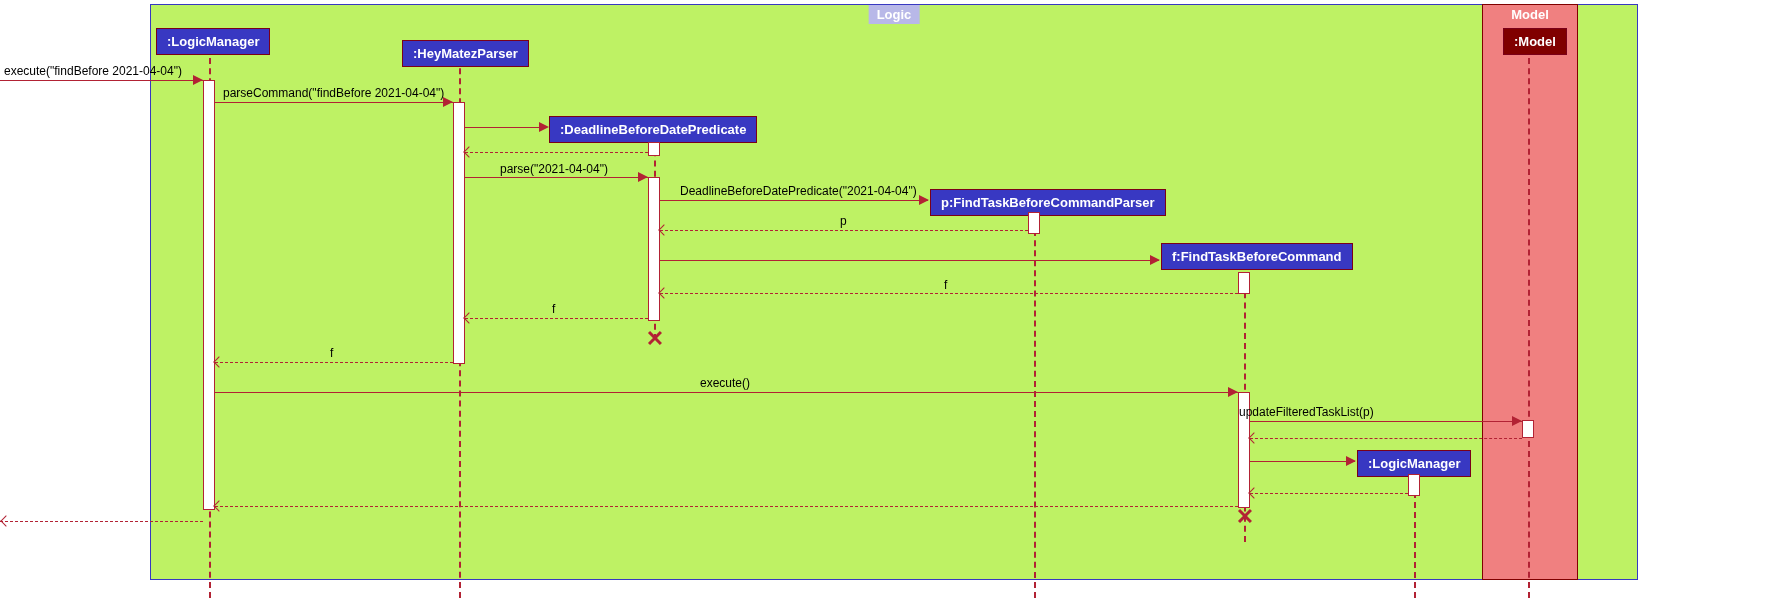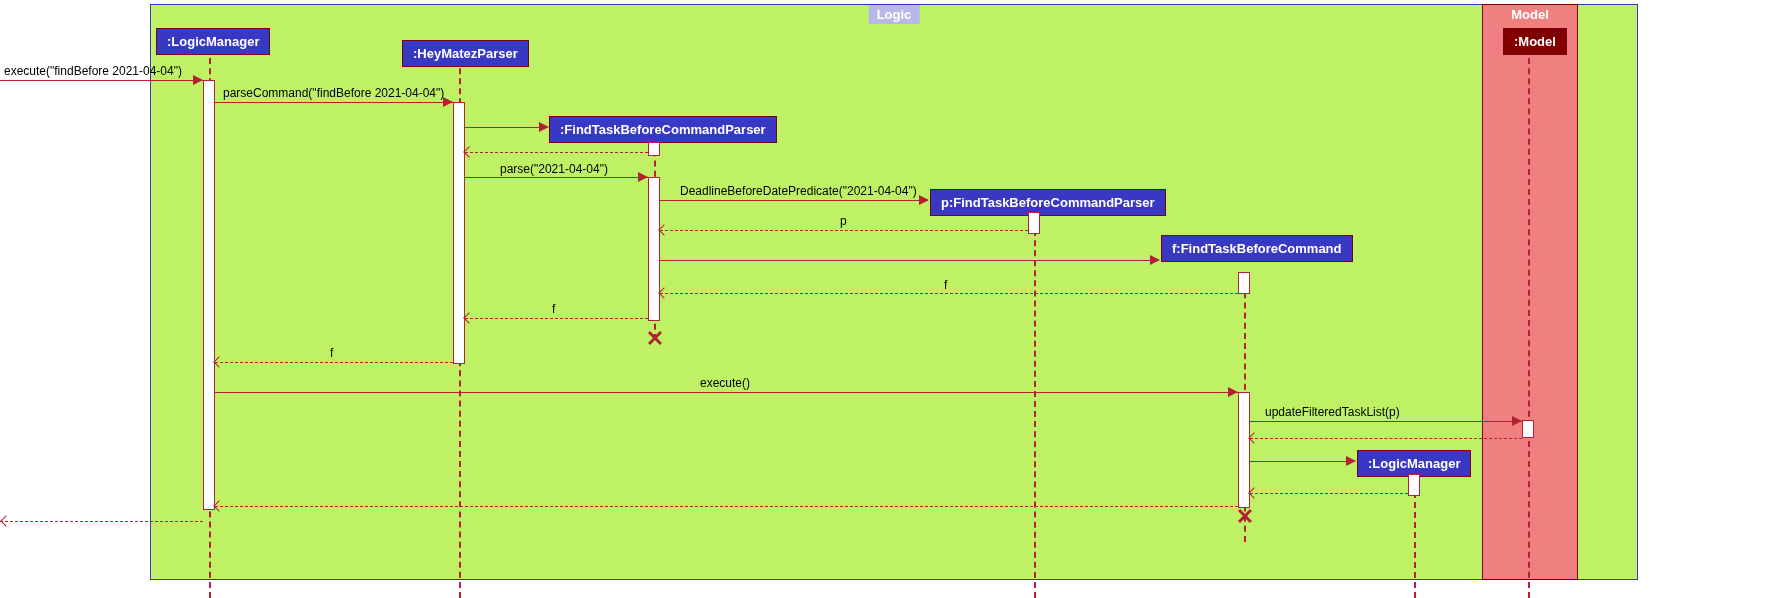--- a/index.html
+++ b/index.html
@@ -107,23 +107,23 @@
 <div class="lifeline" style="left:209px; top:48px; height:550px;"></div>
 <div class="lifeline" style="left:459px; top:48px; height:550px;"></div>
 <div class="lifeline" style="left:654px; top:140px; height:200px;"></div>
 <div class="lifeline" style="left:1034px; top:210px; height:388px;"></div>
 <div class="lifeline" style="left:1244px; top:272px; height:270px;"></div>
 <div class="lifeline" style="left:1414px; top:472px; height:126px;"></div>
 <div class="lifeline" style="left:1528px; top:48px; height:550px;"></div>
 
 <div class="participant" style="left:156px; top:28px;">:LogicManager</div>
 <div class="participant" style="left:402px; top:28px;margin-top:12px;">:HeyMatezParser</div>
-<div class="participant" style="left:549px; top:116px;">:FindTaskBeforeCommandParser</div>
+<div class="participant" style="left:549px; top:116px;">:DeadlineBeforeDatePredicate</div>
 <div class="participant" style="left:930px; top:189px;">p:FindTaskBeforeCommandParser</div>
-<div class="participant" style="left:1161px; top:235px;text-align:right;">f:FindTaskBeforeCommand</div>
+<div class="participant" style="left:1161px; top:243px;text-align:right;">f:FindTaskBeforeCommand</div>
 <div class="participant" style="left:1357px; top:450px;">:LogicManager</div>
 <div class="participant" style="left:1503px; top:28px; background:#800000;">:Model</div>
 
 <div class="activation" style="left:203px; top:80px; height:430px;"></div>
 <div class="activation" style="left:453px; top:102px; height:262px;"></div>
 <div class="activation" style="left:648px; top:142px; height:14px;"></div>
 <div class="activation" style="left:648px; top:177px; height:144px;"></div>
 <div class="activation" style="left:1028px; top:212px; height:22px;"></div>
 <div class="activation" style="left:1238px; top:272px; height:22px;"></div>
 <div class="activation" style="left:1238px; top:392px; height:116px;"></div>
@@ -170,21 +170,21 @@
 <div class="destroy" style="left:655px; top:339px;">✕</div>
 
 <div class="msg" style="left:330px; top:346px;">f</div>
 <div class="arrow-line dashed" style="left:215px; top:362px; width:238px;"></div>
 <div class="arrow-head-l open" style="left:215px; top:358px;"></div>
 
 <div class="msg" style="left:700px; top:376px;">execute()</div>
 <div class="arrow-line" style="left:215px; top:392px; width:1023px;"></div>
 <div class="arrow-head-r" style="left:1228px; top:387px;"></div>
 
-<div class="msg" style="left:1265px; top:405px;">updateFilteredTaskList(p)</div>
+<div class="msg" style="left:1239px; top:405px;">updateFilteredTaskList(p)</div>
 <div class="arrow-line" style="left:1250px; top:421px; width:272px;"></div>
 <div class="arrow-head-r" style="left:1512px; top:416px;"></div>
 
 <div class="arrow-line dashed" style="left:1250px; top:438px; width:272px;"></div>
 <div class="arrow-head-l open" style="left:1250px; top:434px;"></div>
 
 <div class="arrow-line" style="left:1250px; top:461px; width:105px;"></div>
 <div class="arrow-head-r" style="left:1346px; top:456px;"></div>
 
 <div class="arrow-line dashed" style="left:1250px; top:493px; width:158px;"></div>

